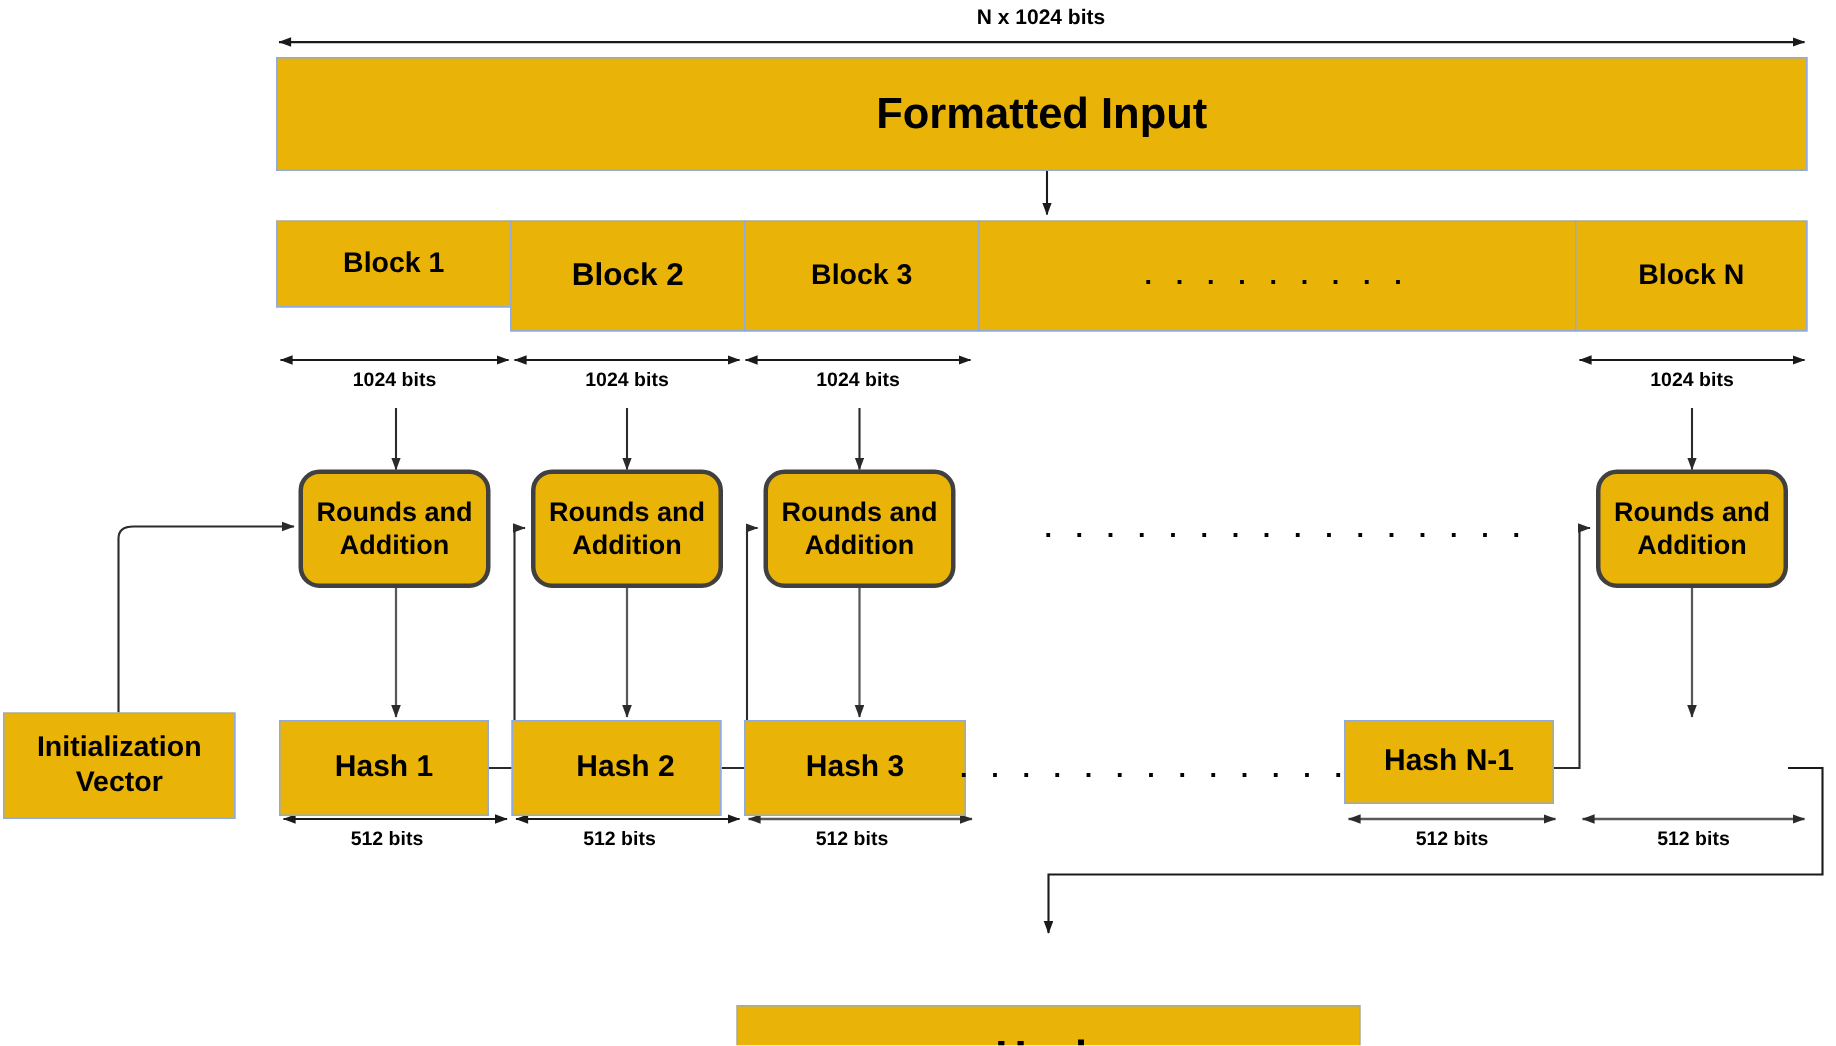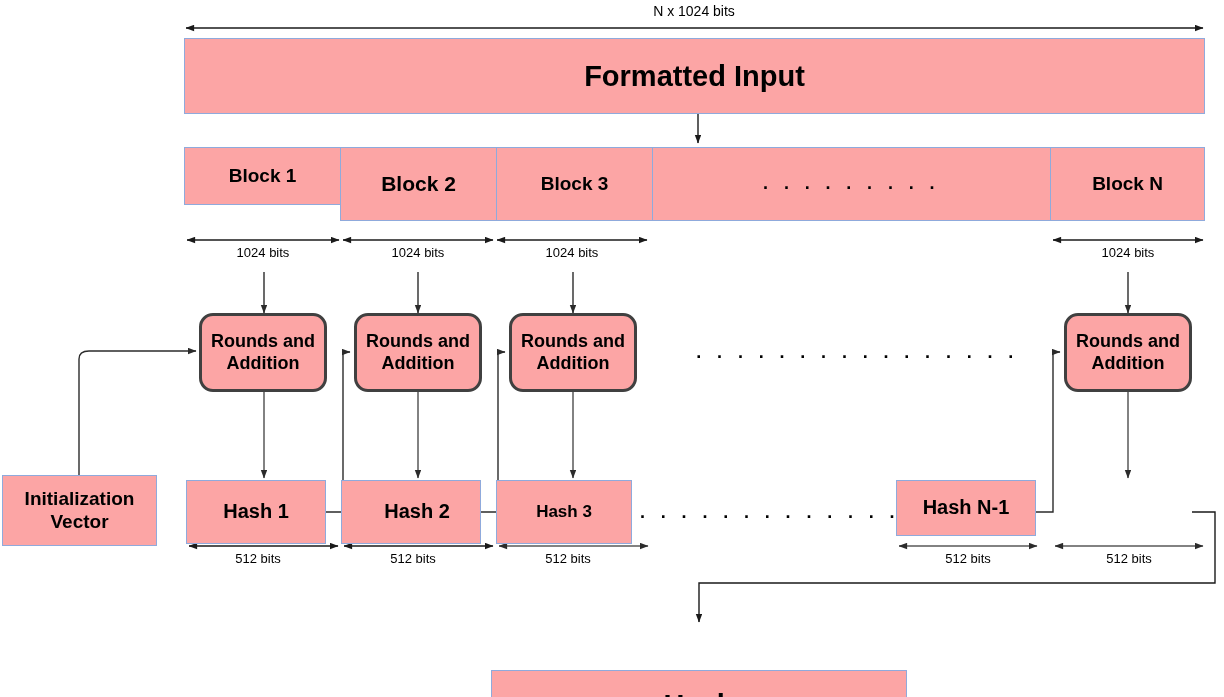--- a/index.html
+++ b/index.html
@@ -21,38 +21,38 @@
   #wires {
     position: absolute;
     left: 0; top: 0;
     width: 1224px;
     height: 697px;
     pointer-events: none;
   }
   .box {
     position: absolute;
     box-sizing: border-box;
-    background: #fca5a5;
+    background: #eab308;
     border: 1.6px solid #8faadc;
     display: flex;
     align-items: center;
     justify-content: center;
     text-align: center;
     color: #000000;
     font-weight: bold;
     line-height: 1.18;
   }
   .box-thick {
     border: 3px solid #404040;
     border-radius: 14px;
   }
   .label {
     position: absolute;
     color: #000000;
-    font-weight: normal;
+    font-weight: bold;
     text-align: center;
     white-space: nowrap;
   }
   .dots {
     position: absolute;
     display: flex;
     align-items: center;
     justify-content: center;
     white-space: nowrap;
     color: #000000;
@@ -192,21 +192,21 @@
   <div class="box stack" style="left:2px; top:475px; width:155px; height:71px; font-size:19px;">
     <span style="padding:0 10px;">Initialization Vector</span>
   </div>
 
   <div class="box" style="left:186px; top:480px; width:140px; height:64px; font-size:20px;">
     <span>Hash 1</span>
   </div>
   <div class="box" style="left:341px; top:480px; width:140px; height:64px; font-size:20px;padding-left:12px;">
     <span>Hash 2</span>
   </div>
-  <div class="box" style="left:496px; top:480px; width:136px; height:64px; font-size:17px;">
+  <div class="box" style="left:496px; top:480px; width:148px; height:64px; font-size:20px;">
     <span>Hash 3</span>
   </div>
   <div class="box" style="left:896px; top:480px; width:140px; height:56px; font-size:20px;">
     <span>Hash N-1</span>
   </div>
 
   <div class="dots" style="left:645px; top:502px; width:250px; height:20px; font-size:18px;">
     <span>. . . . . . . . . . . . .</span>
   </div>
 

